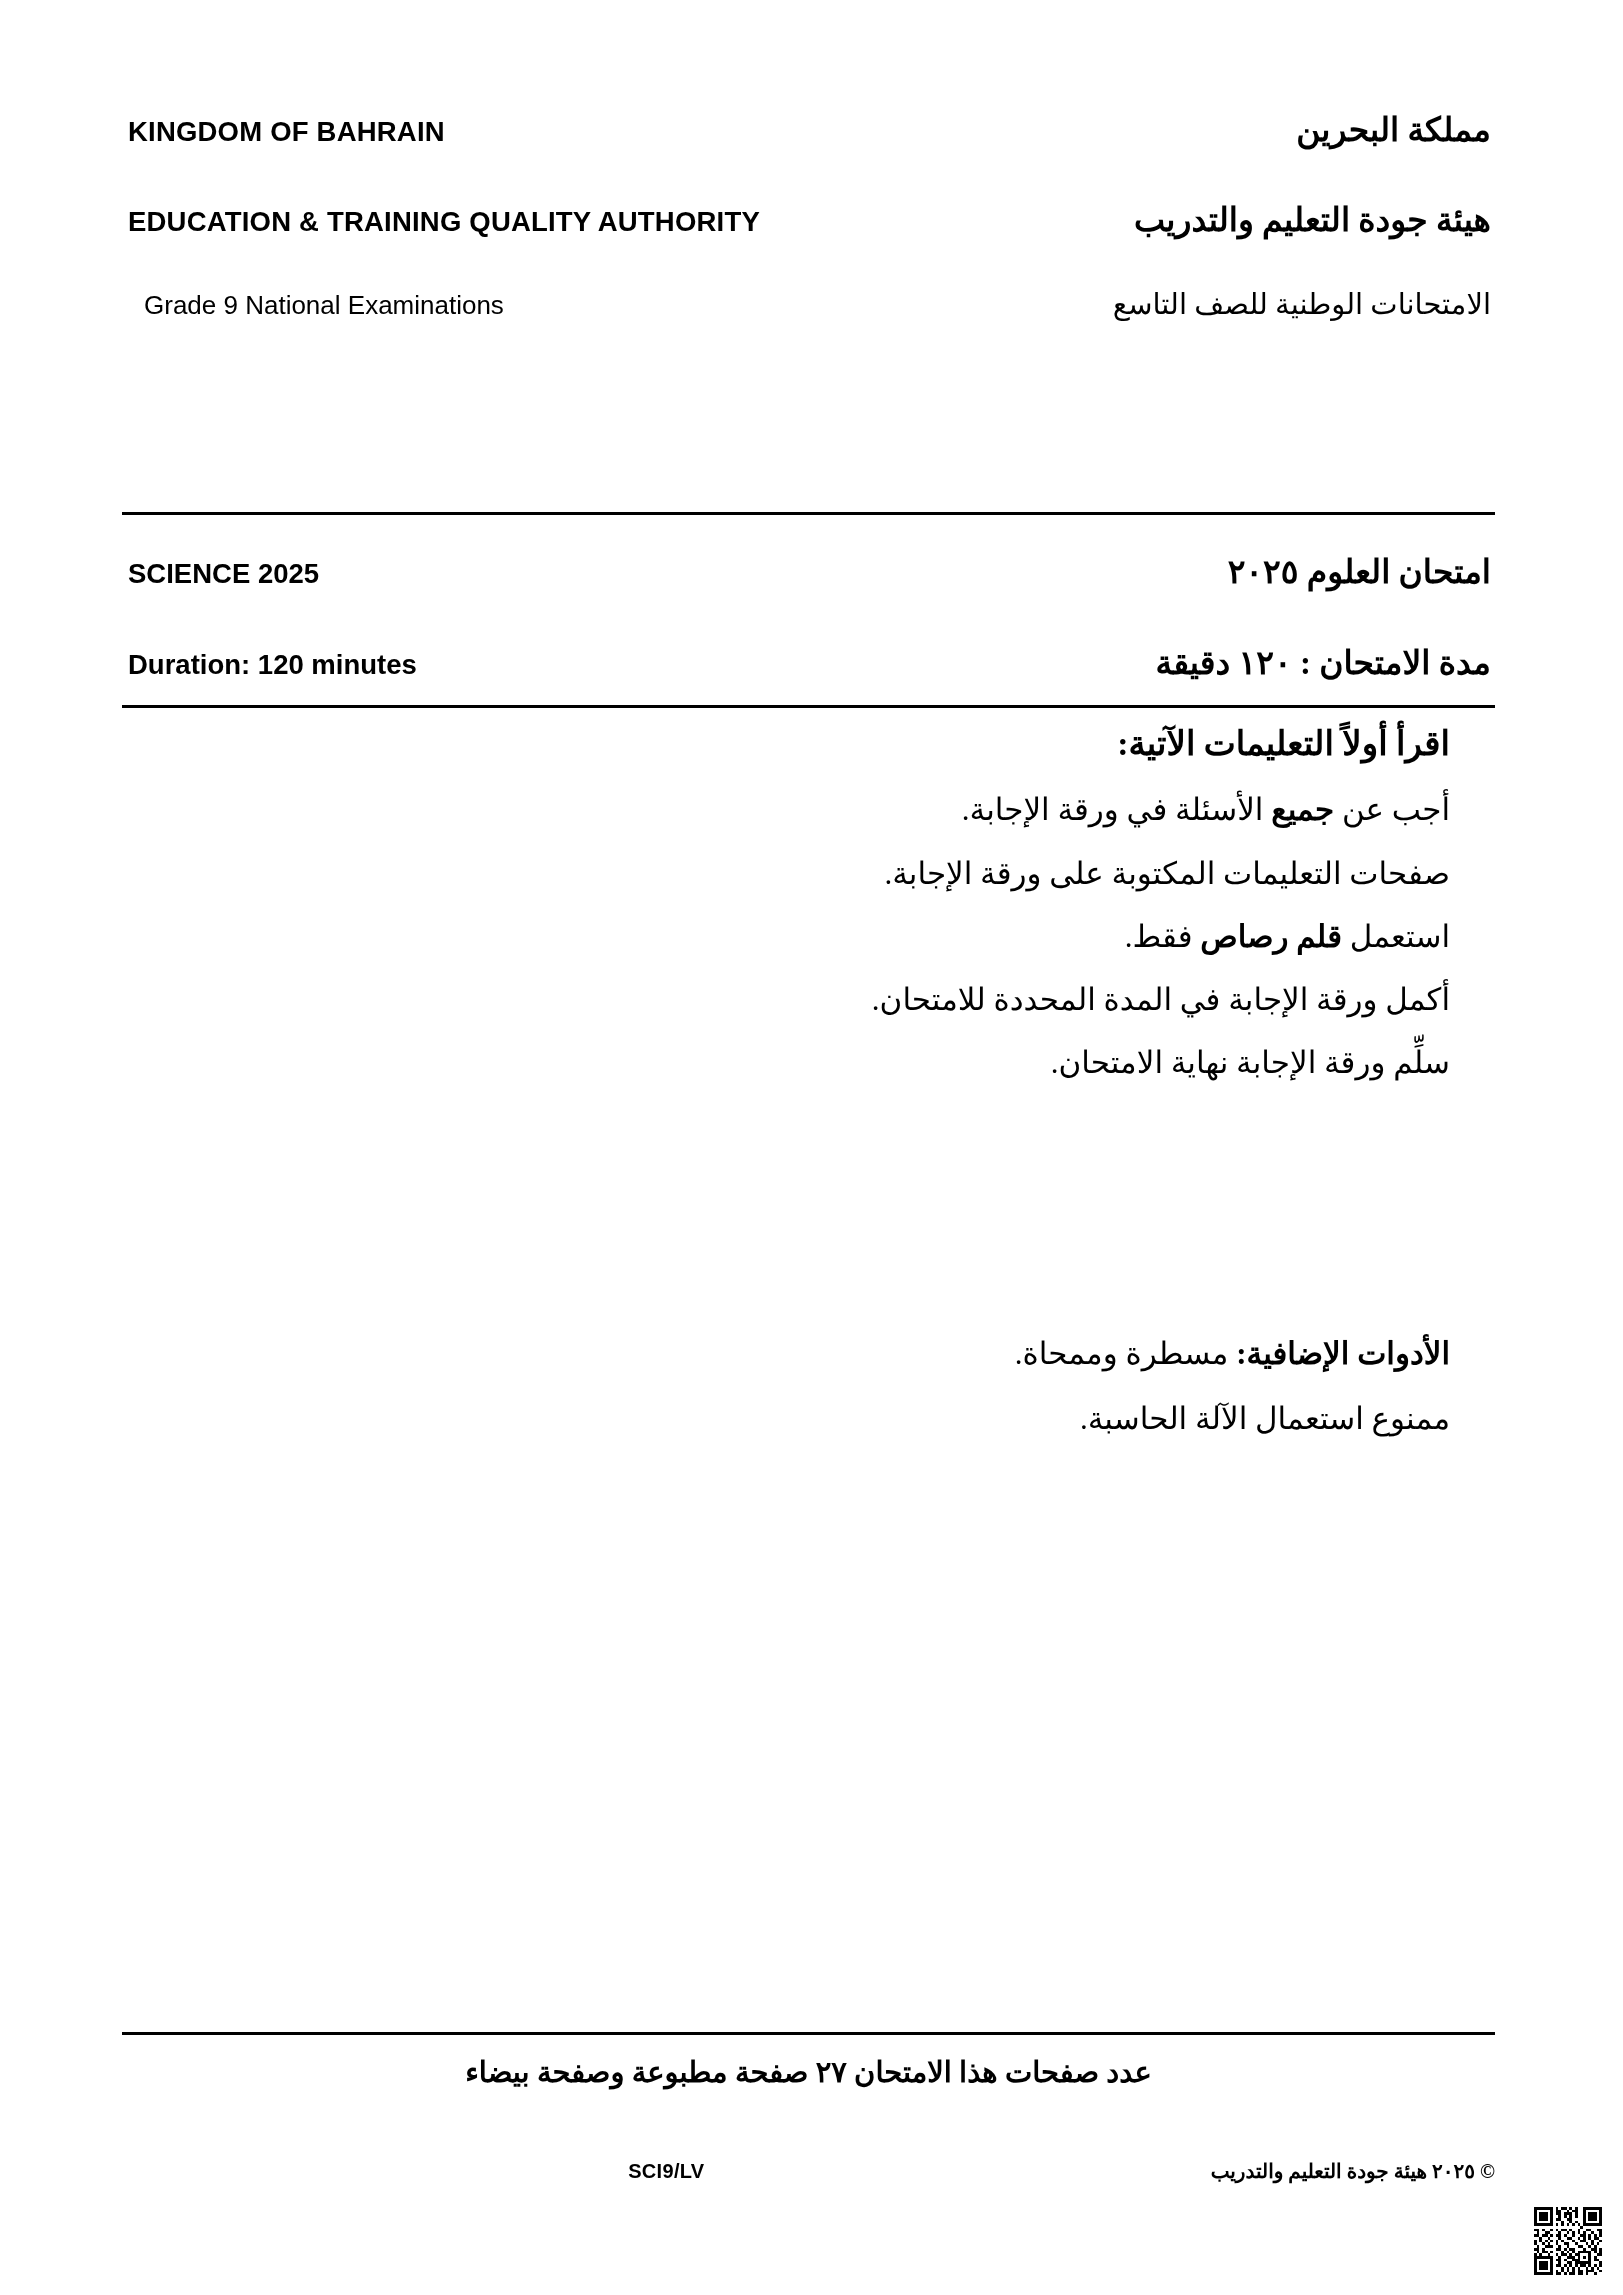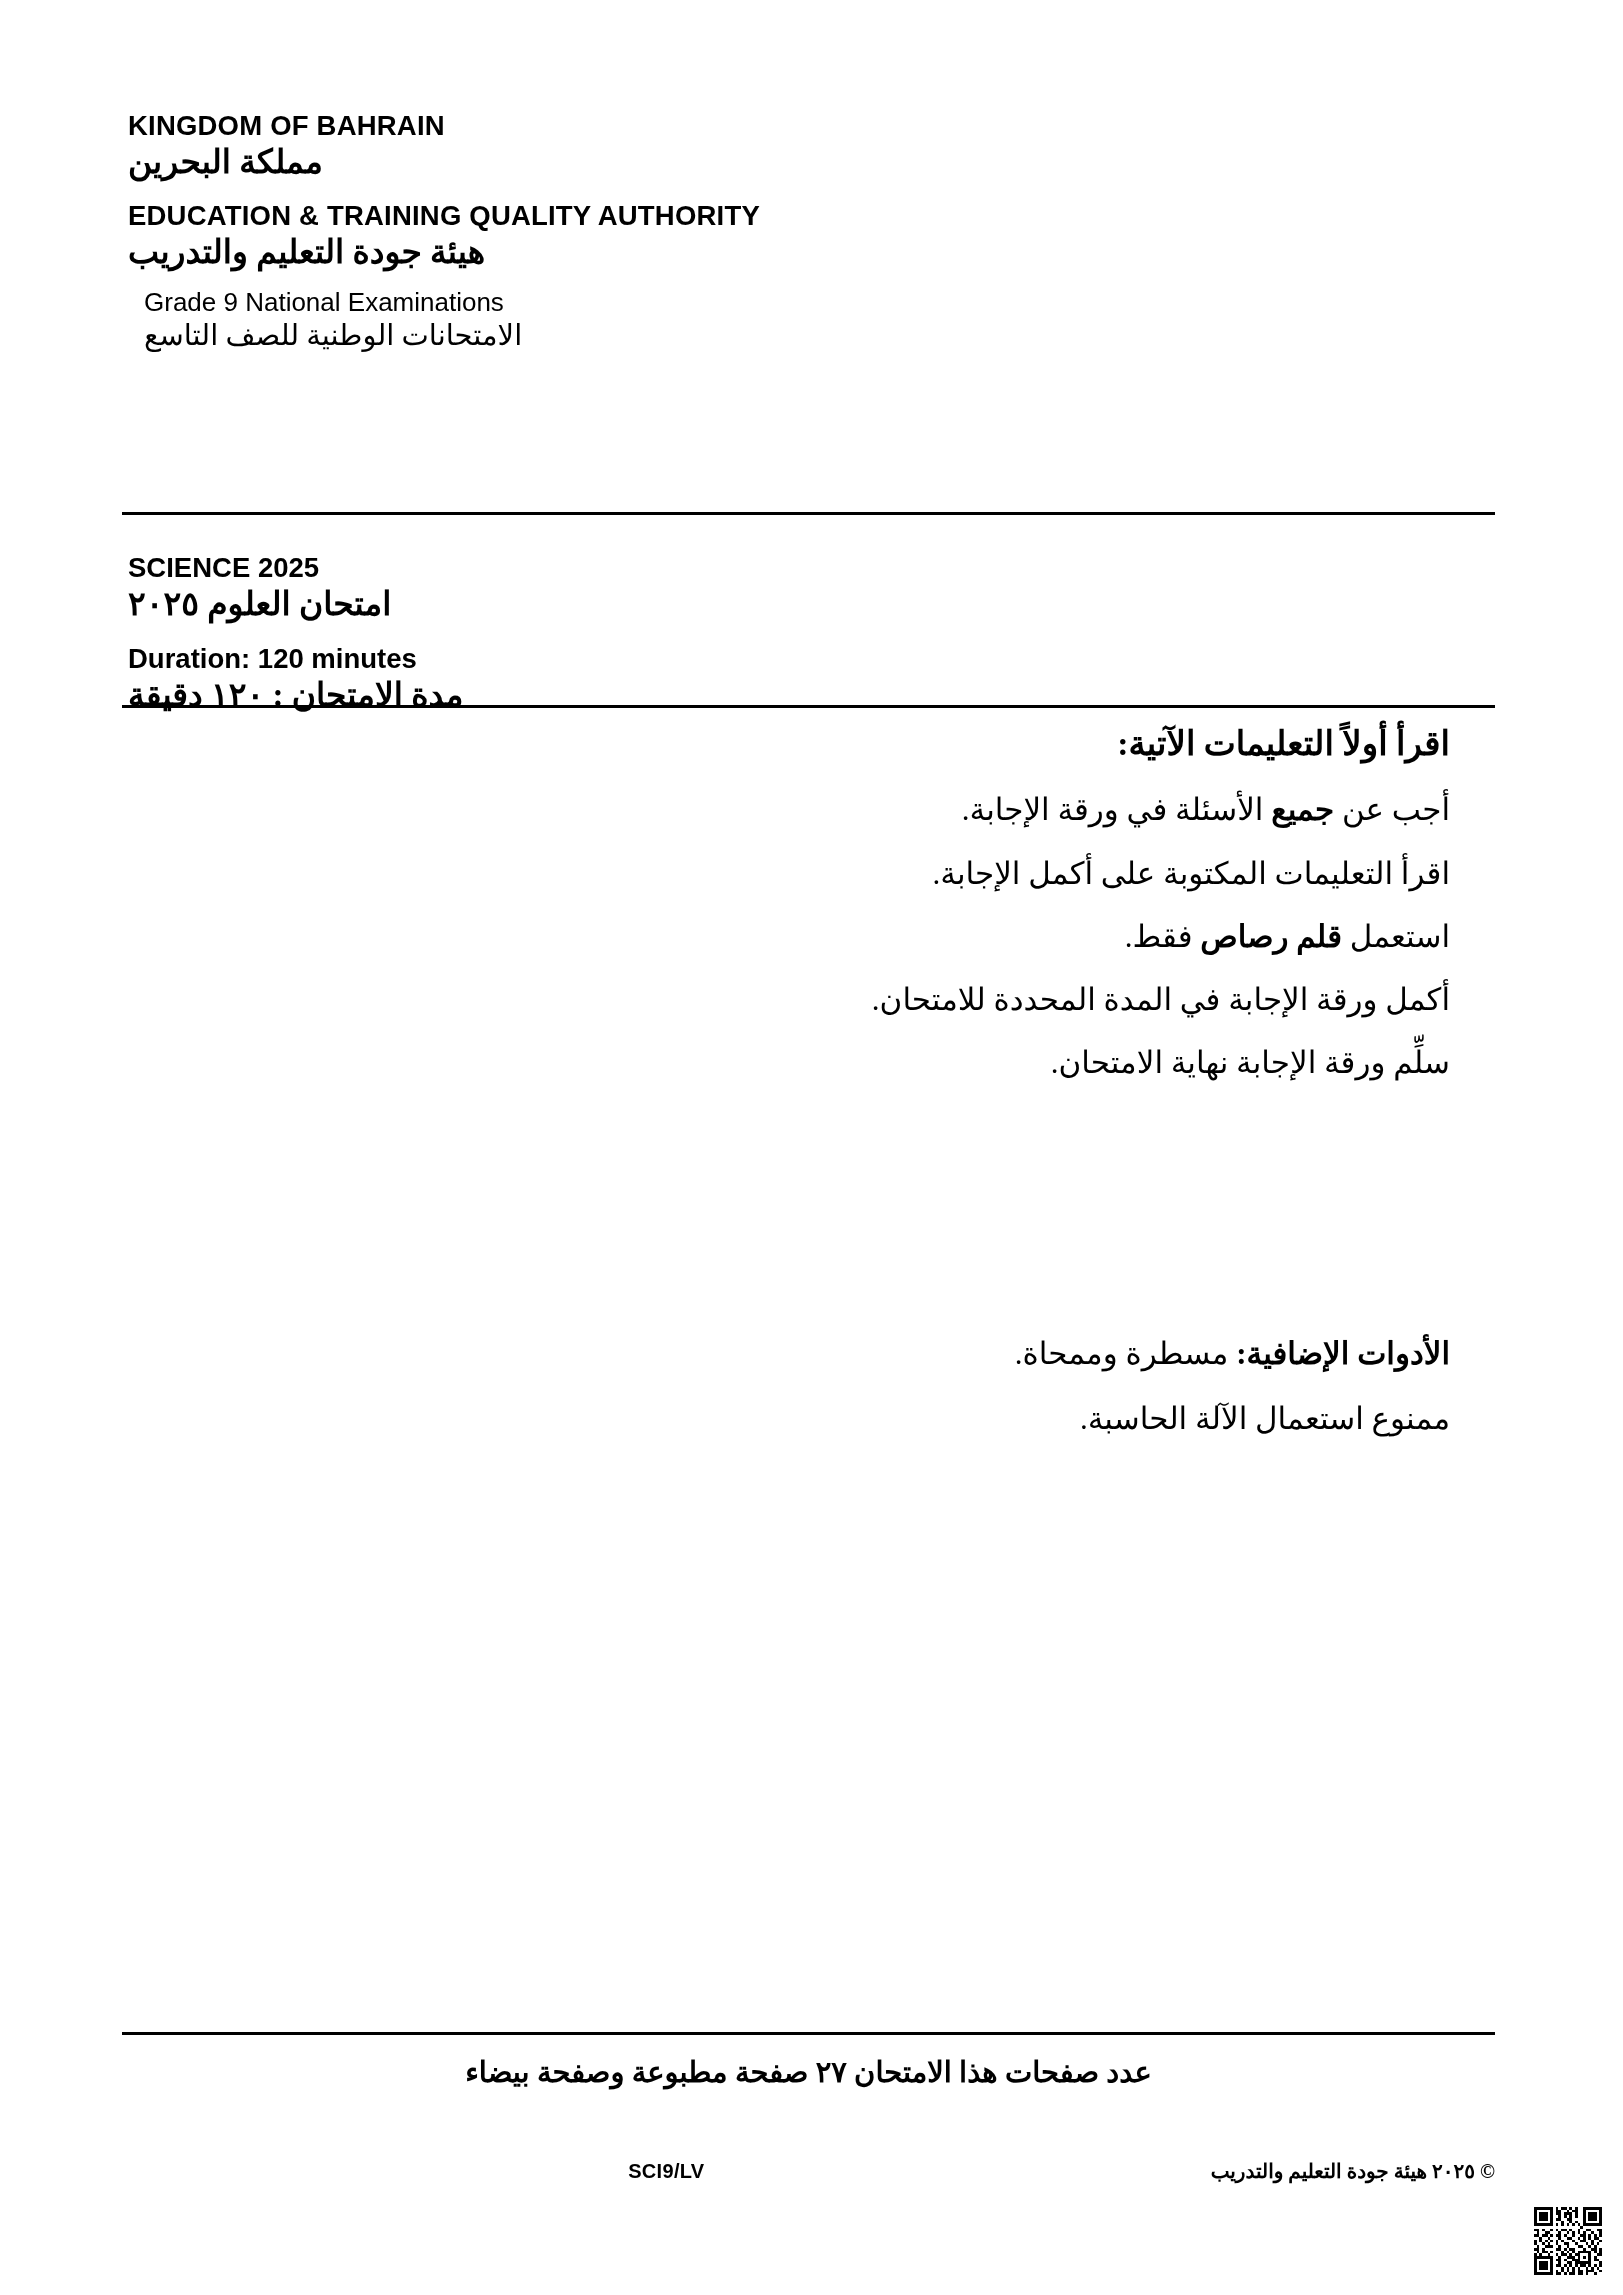--- a/index.html
+++ b/index.html
@@ -19,21 +19,20 @@
   }
 
   
   .row {
     position: absolute;
     left: 128px;
     right: 132px;
     display: flex;
     align-items: baseline;
     justify-content: space-between;
-    flex-direction: column;
   }
   .en {
     text-align: left;
     white-space: nowrap;
   }
   .ar {
     direction: rtl;
     text-align: right;
     white-space: nowrap;
     font-family: "Liberation Serif", "DejaVu Serif", serif;
@@ -203,21 +202,21 @@
   <div class="rule" style="top:705px;"></div>
 
   <div id="instructions" style="top:725px;">
     <p class="instr-head">اقرأ أولاً التعليمات الآتية:</p>
 
     <p class="instr-line">
       <span>أجب عن </span><b>جميع</b><span> الأسئلة في ورقة الإجابة.</span>
     </p>
 
     <p class="instr-line">
-      <span>اقرأ التعليمات المكتوبة على أكمل الإجابة.</span><b></b><span></span>
+      <span>صفحات التعليمات المكتوبة على ورقة الإجابة.</span><b></b><span></span>
     </p>
 
     <p class="instr-line">
       <span>استعمل </span><b>قلم رصاص</b><span> فقط.</span>
     </p>
 
     <p class="instr-line">
       <span>أكمل ورقة الإجابة في المدة المحددة للامتحان.</span><b></b><span></span>
     </p>
 

